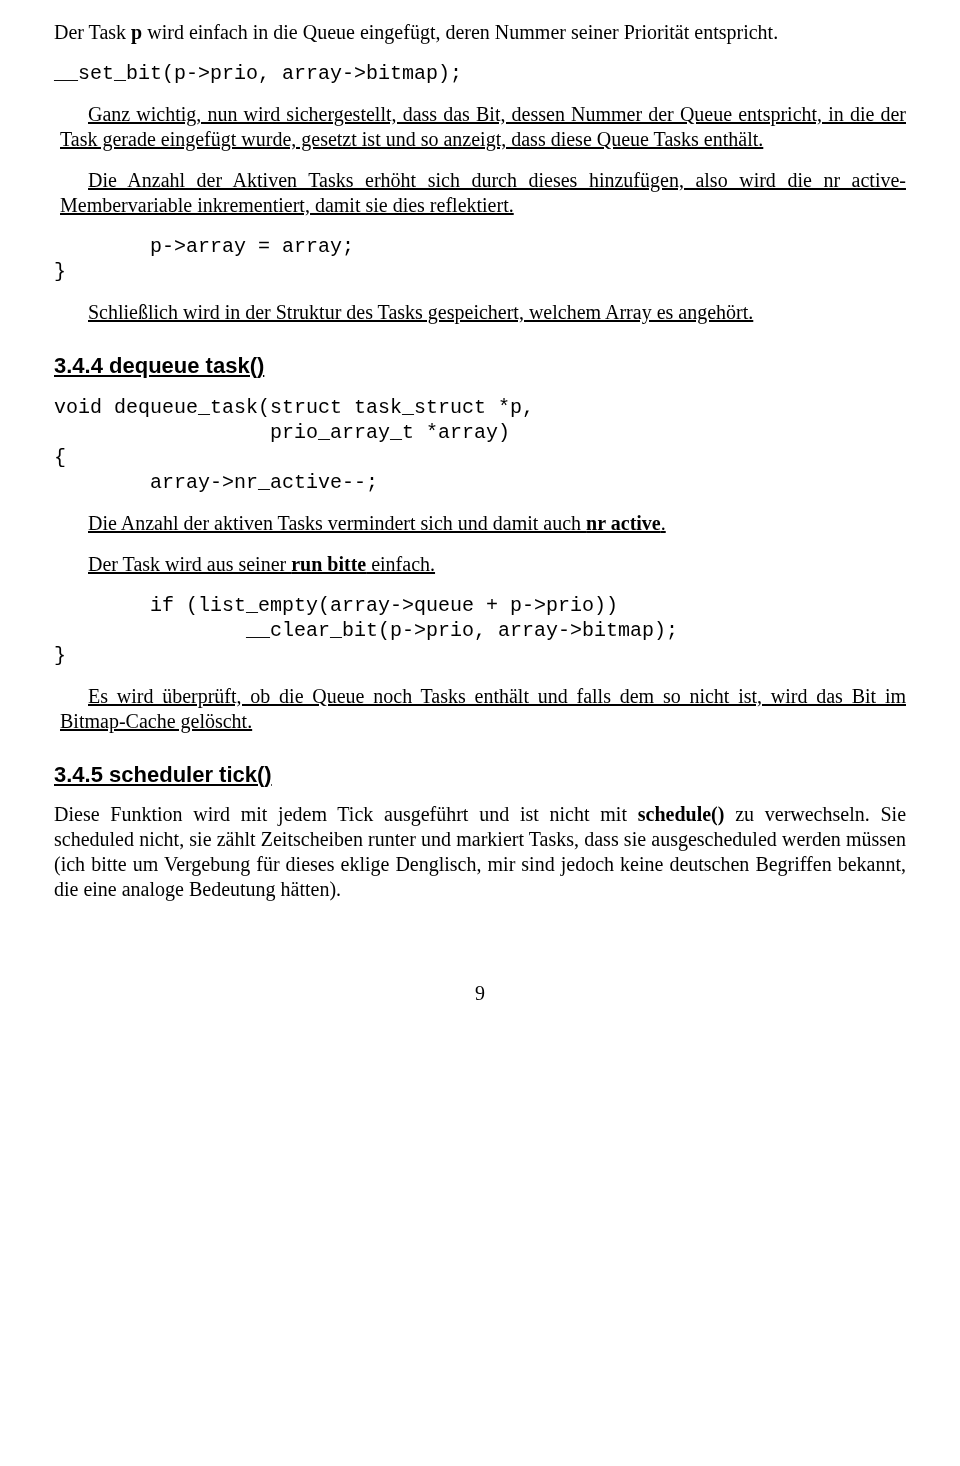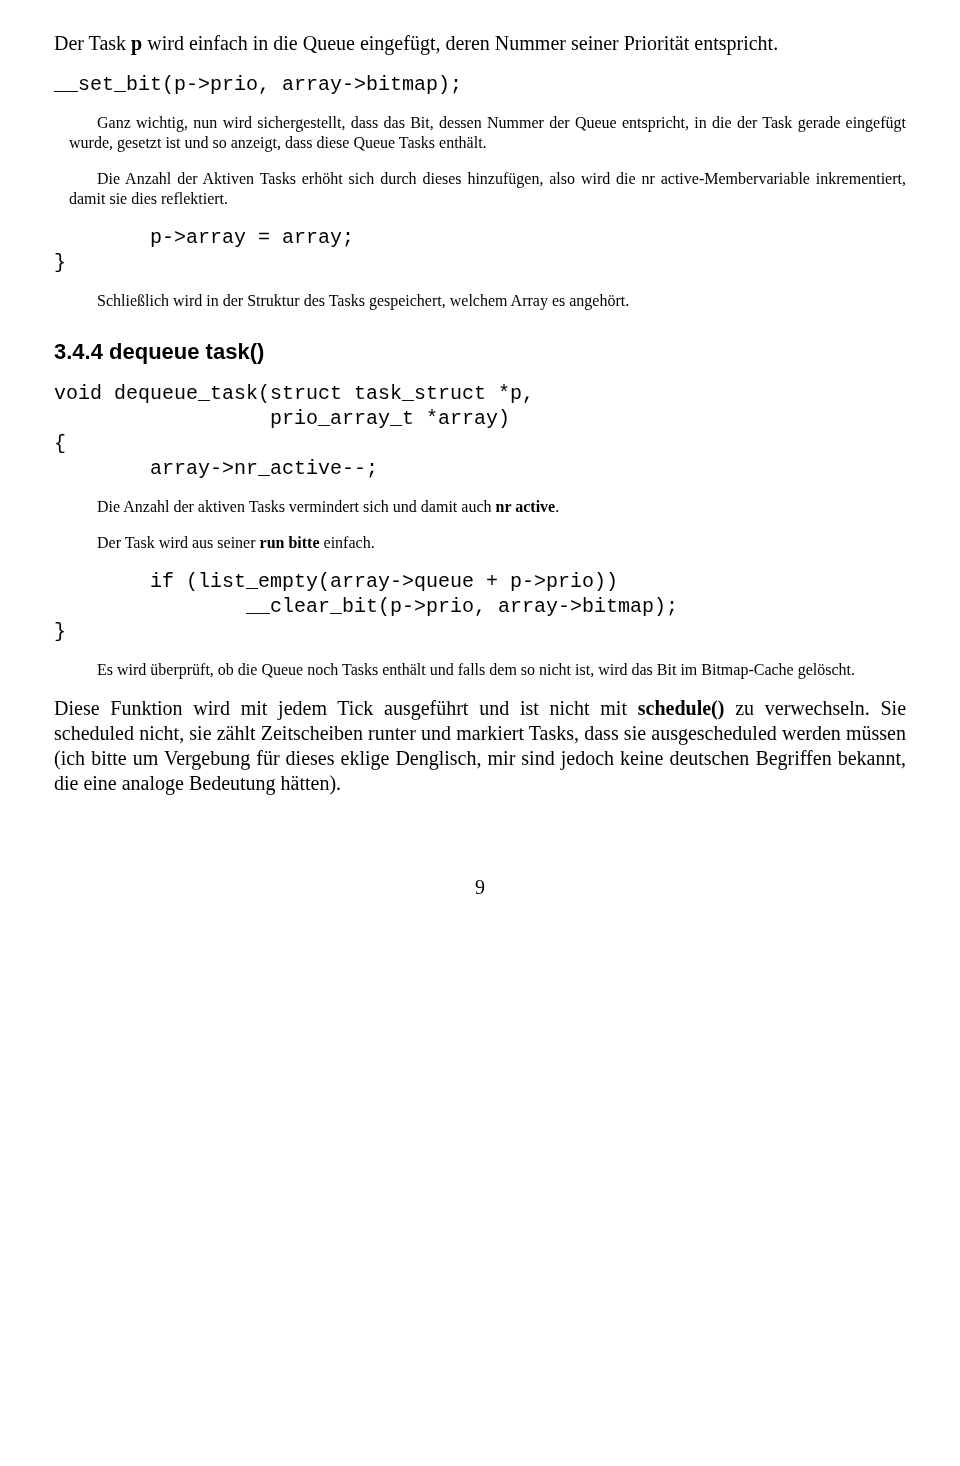--- a/index.html
+++ b/index.html
@@ -10,42 +10,44 @@
     font-family: "Times New Roman", Times, serif;
     color: #000;
   }
   .page {
     padding: 18px 54px 40px 54px;
     box-sizing: border-box;
   }
   p.body {
     font-size: 20px;
     line-height: 1.25;
-    margin: 13px 0 16px 0;
+    margin: 2px 0 16px 0;
     text-align: justify;
   }
   p.body-indent {
-    font-size: 16px;
+    font-size: 20px;
     line-height: 1.25;
-    margin: 0 0 16px 15px;
+    margin: 0 0 16px 6px;
     text-align: justify;
     text-indent: 28px;
+    text-decoration: underline;
   }
   .code {
     font-family: Liberation Mono, monospace;
     font-size: 20px;
     white-space: pre;
     margin: 16px 0 16px 0;
     line-height: 1.25;
   }
   h3.section {
     font-family: Arial, Helvetica, sans-serif;
     font-weight: bold;
     font-size: 22px;
     margin: 28px 0 14px 0;
+    text-decoration: underline;
   }
   .bold { font-weight: bold; }
   .pagenum {
     text-align: center;
     font-size: 20px;
     margin-top: 80px;
   }
 </style>
 </head>
 <body>
@@ -84,20 +86,21 @@
   <p class="body-indent">
     <span>Der Task wird aus seiner </span><span class="bold">run bitte</span><span> einfach.</span>
   </p>
 
   <div class="code">        if (list_empty(array-&gt;queue + p-&gt;prio))
                 __clear_bit(p-&gt;prio, array-&gt;bitmap);
 }</div>
 
   <p class="body-indent">Es wird überprüft, ob die Queue noch Tasks enthält und falls dem so nicht ist, wird das Bit im Bitmap-Cache gelöscht.</p>
 
+  <h3 class="section">3.4.5  scheduler tick()</h3>
 
   <p class="body" style="text-align:justify">
     <span>Diese Funktion wird mit jedem Tick ausgeführt und ist nicht mit </span><span class="bold">schedule()</span><span> zu verwechseln. Sie scheduled nicht, sie zählt Zeitscheiben runter und markiert Tasks, dass sie ausgescheduled werden müssen (ich bitte um Vergebung für dieses eklige Denglisch, mir sind jedoch keine deutschen Begriffen bekannt, die eine analoge Bedeutung hätten).</span>
   </p>
 
   <div class="pagenum">9</div>
 
 </div>
 
 </body></html>

